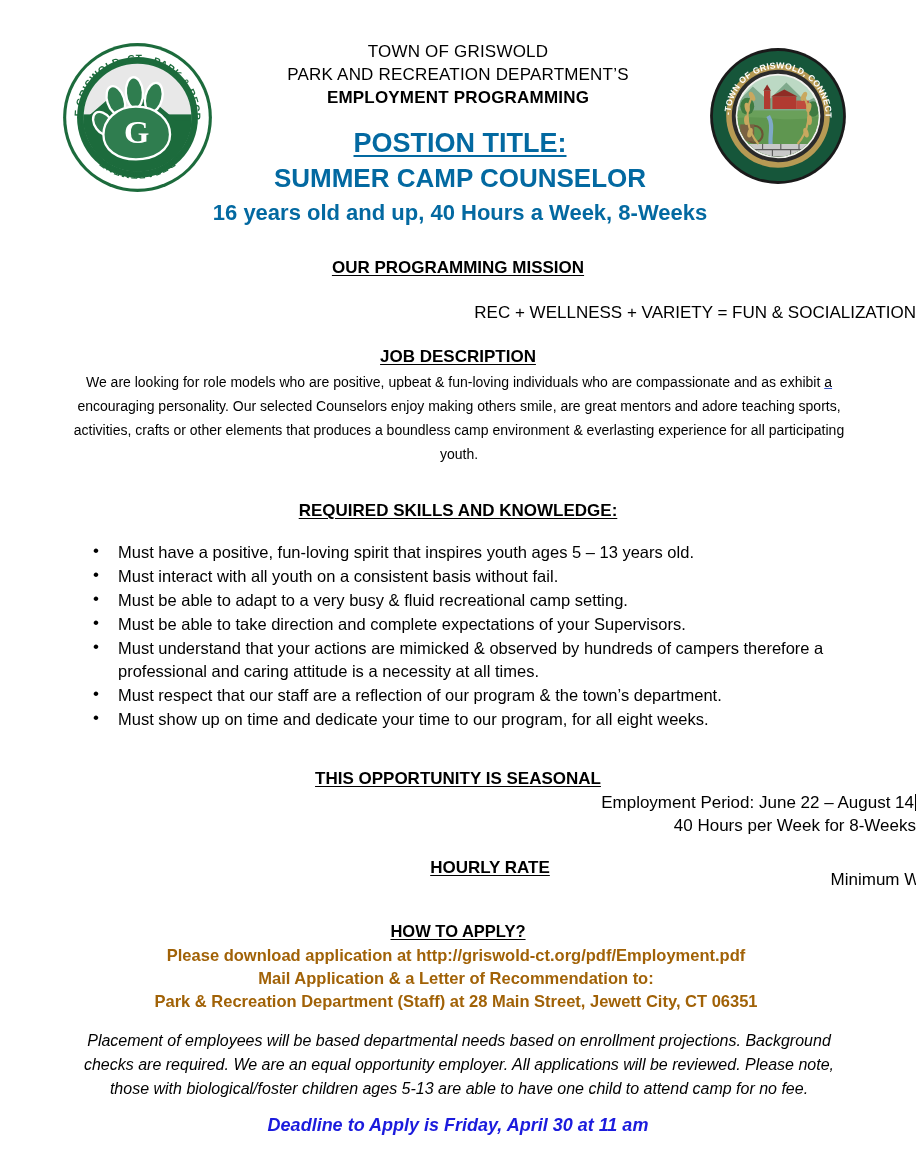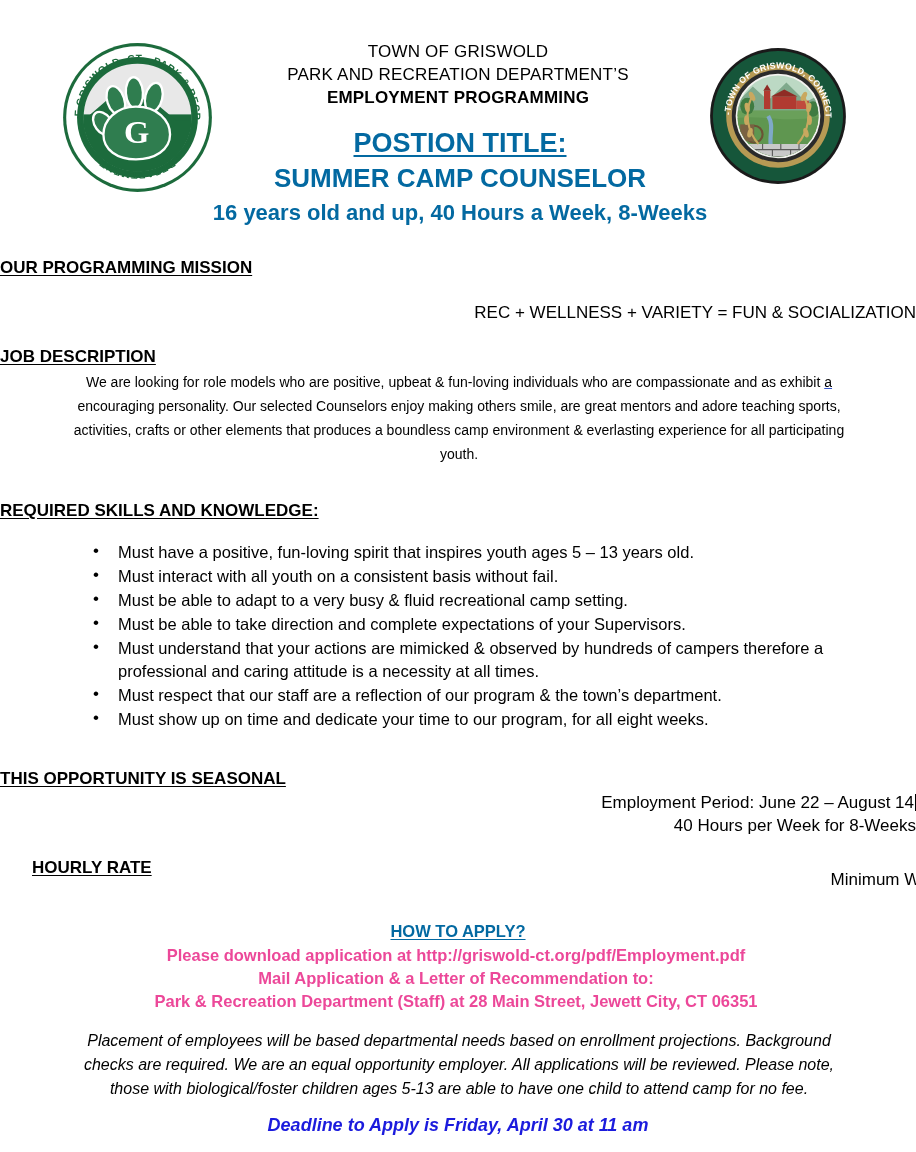--- a/index.html
+++ b/index.html
@@ -78,21 +78,21 @@
   .title-sub2 {
     font-size: 22px;
     font-weight: bold;
     line-height: 33px;
   }
 
   
   .sec-head {
     position: absolute;
     width: 916px;
-    text-align: left;
+    text-align: center;
     font-size: 17px;
     font-weight: bold;
     text-decoration: underline;
     text-underline-offset: 2px;
   }
   .centered-line {
     position: absolute;
     width: 916px;
     text-align: right;
     font-size: 17px;
@@ -142,31 +142,31 @@
     background: #000;
     vertical-align: -3px;
     margin-left: 1px;
   }
 
   
   .apply-head {
     position: absolute;
     width: 916px;
     text-align: center;
-    color: #0369a1;
+    color: #000000;
     font-size: 16.5px;
     font-weight: bold;
     text-decoration: underline;
     text-underline-offset: 2px;
   }
   .apply-line {
     position: absolute;
     width: 912px;
     text-align: center;
-    color: #ec4899;
+    color: #a16207;
     font-size: 16.5px;
     font-weight: bold;
     line-height: 23px;
   }
 
   
   .disclaimer {
     position: absolute;
     left: 68px;
     top: 1029px;

